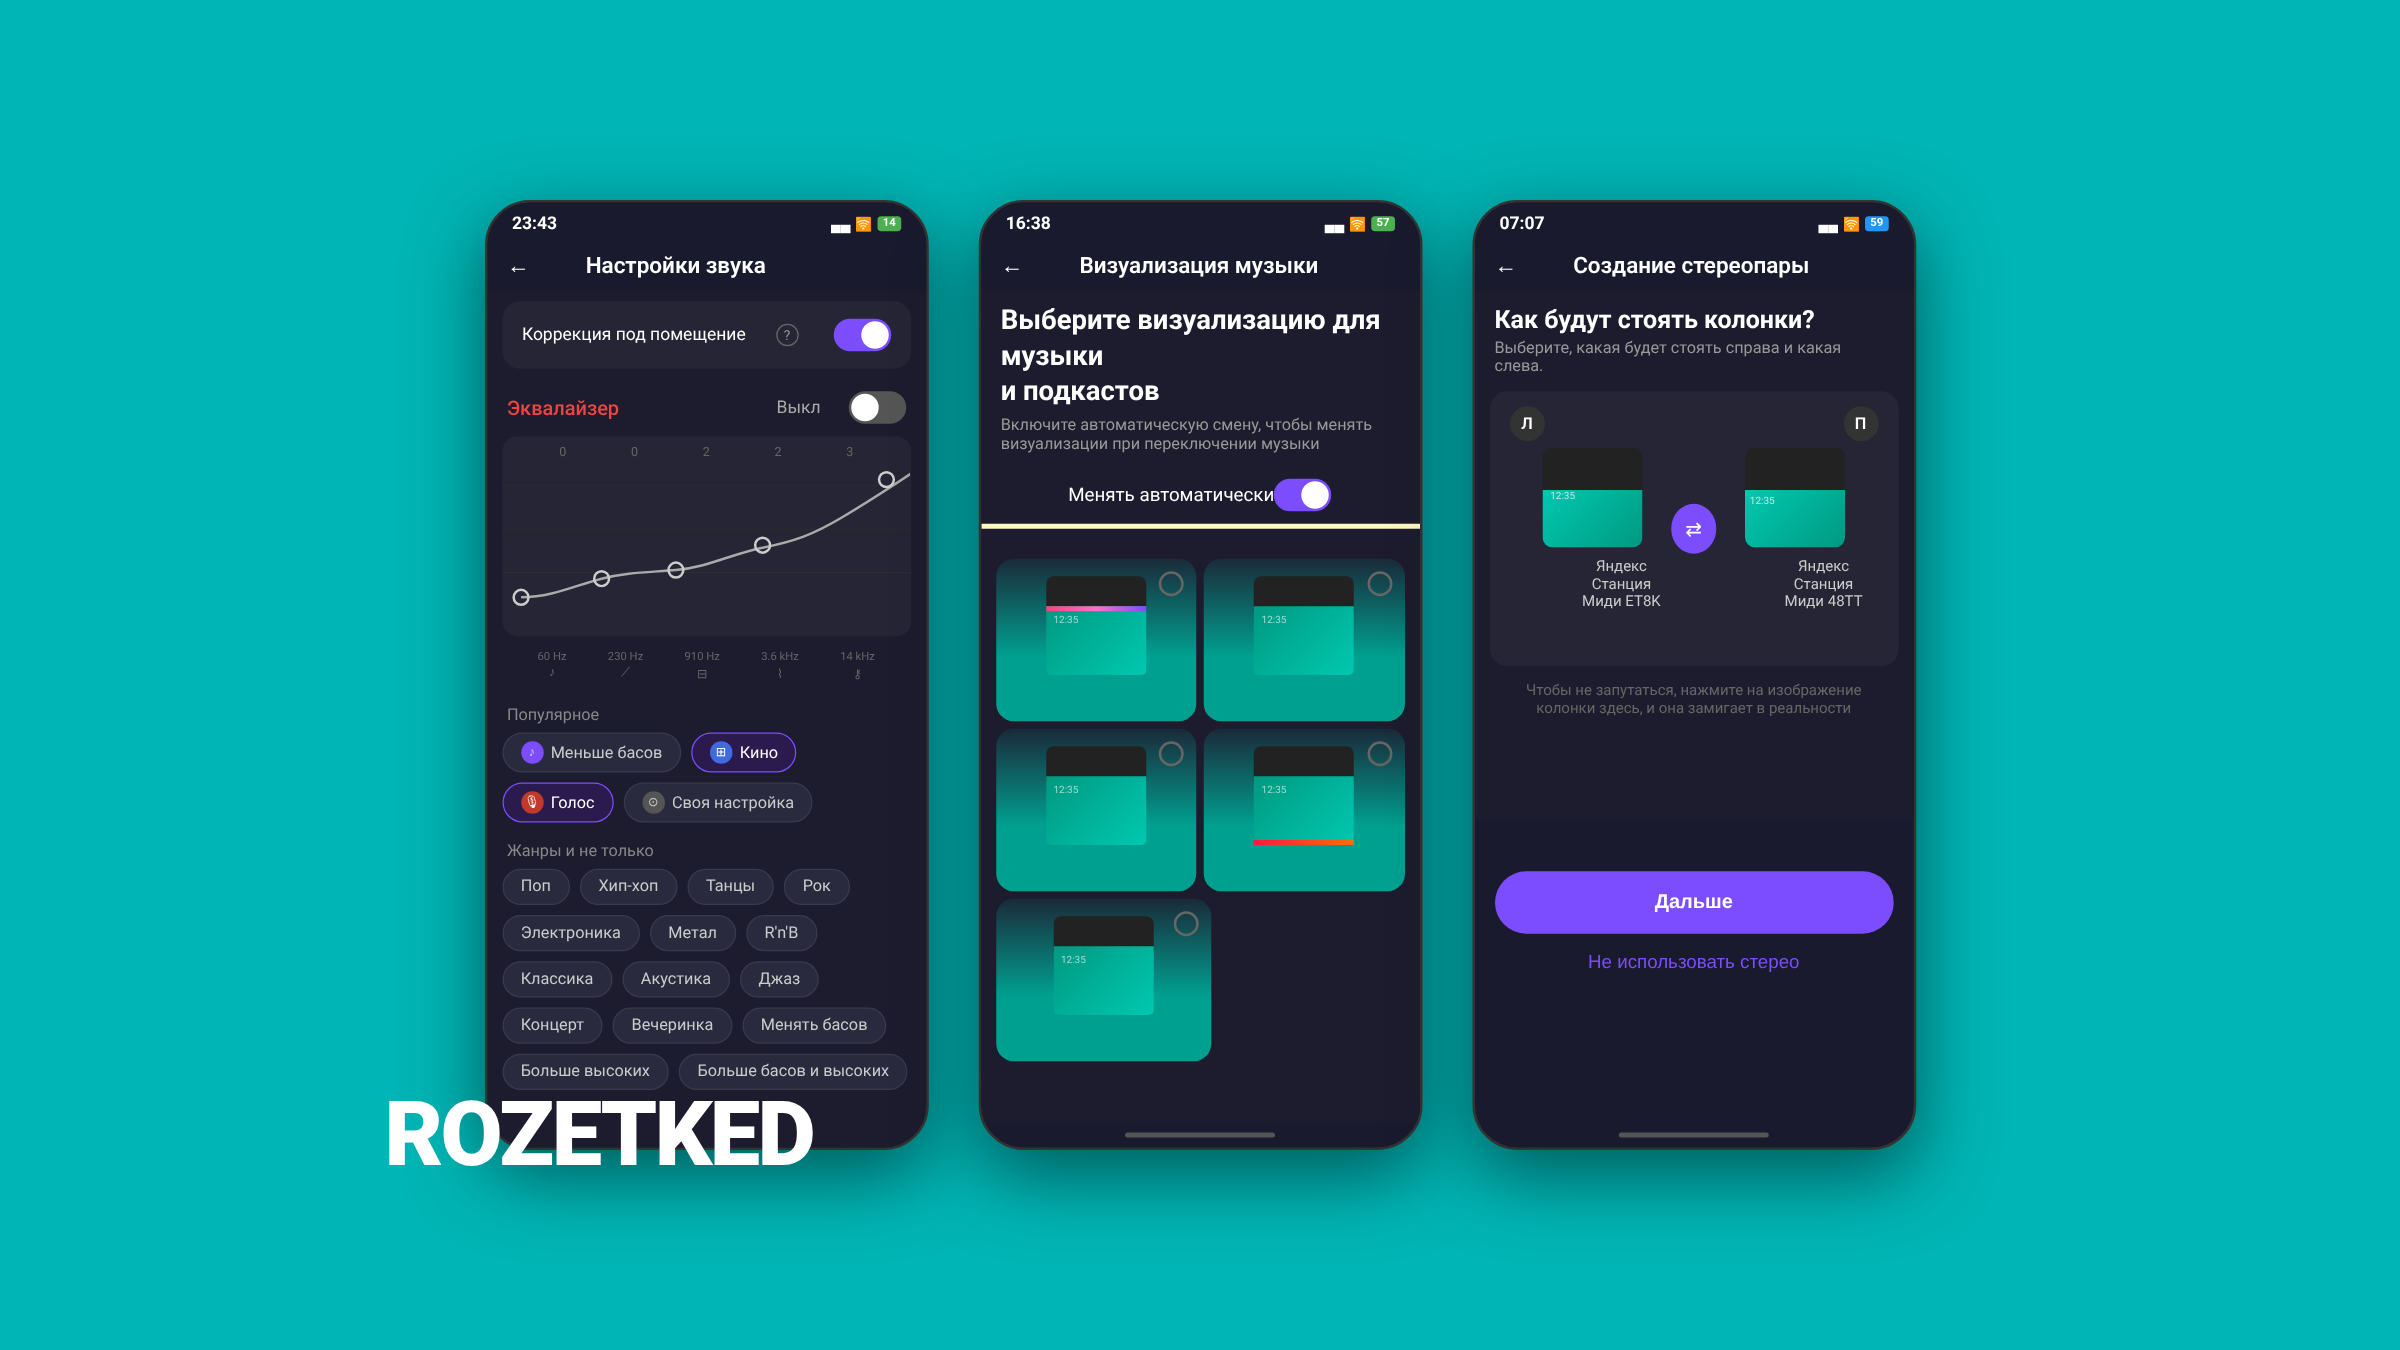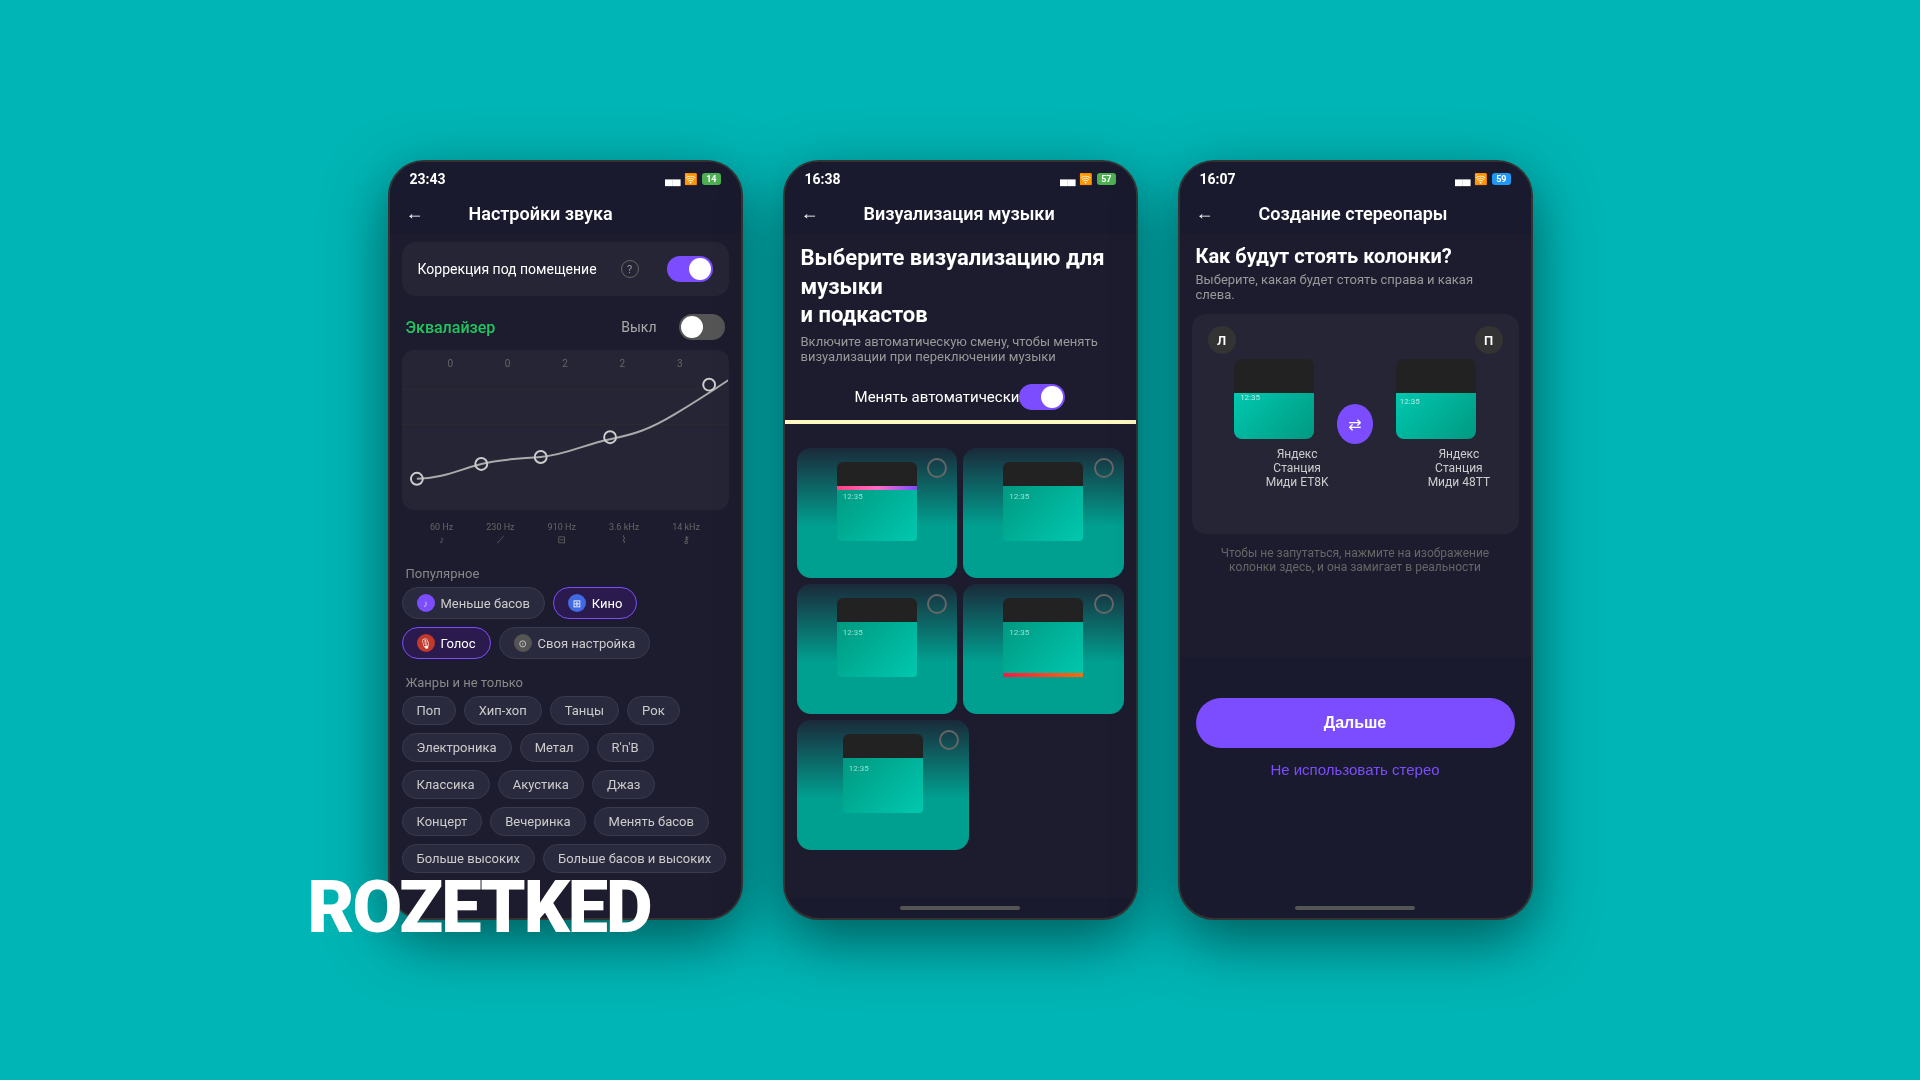--- a/index.html
+++ b/index.html
@@ -168,21 +168,21 @@
 
     .eq-section {
       padding: 0 12px 8px;
     }
     .eq-header {
       display: flex;
       justify-content: space-between;
       align-items: center;
       padding: 10px 4px;
     }
-    .eq-title { color: #22c55e; font-size: 16px; font-weight: 500; }
+    .eq-title { color: #ef4444; font-size: 16px; font-weight: 500; }
     .eq-off-label { color: #aaa; font-size: 14px; }
 
     .eq-graph {
       background: #252535;
       border-radius: 12px;
       height: 160px;
       position: relative;
       overflow: hidden;
       margin-bottom: 8px;
     }
@@ -695,21 +695,21 @@
     </div>
 
     <div class="home-indicator">
       <div class="home-bar"></div>
     </div>
   </div>
 
   <div class="phone" style="justify-content:space-between;">
     <div>
       <div class="status-bar">
-        <span class="status-time">16:07</span>
+        <span class="status-time">07:07</span>
         <div class="status-icons">
           <span>▄▄</span>
           <span>🛜</span>
           <span class="battery-badge-blue">59</span>
         </div>
       </div>
       <div class="app-bar">
         <span class="back-arrow">←</span>
         <span class="app-bar-title">Создание стереопары</span>
       </div>

